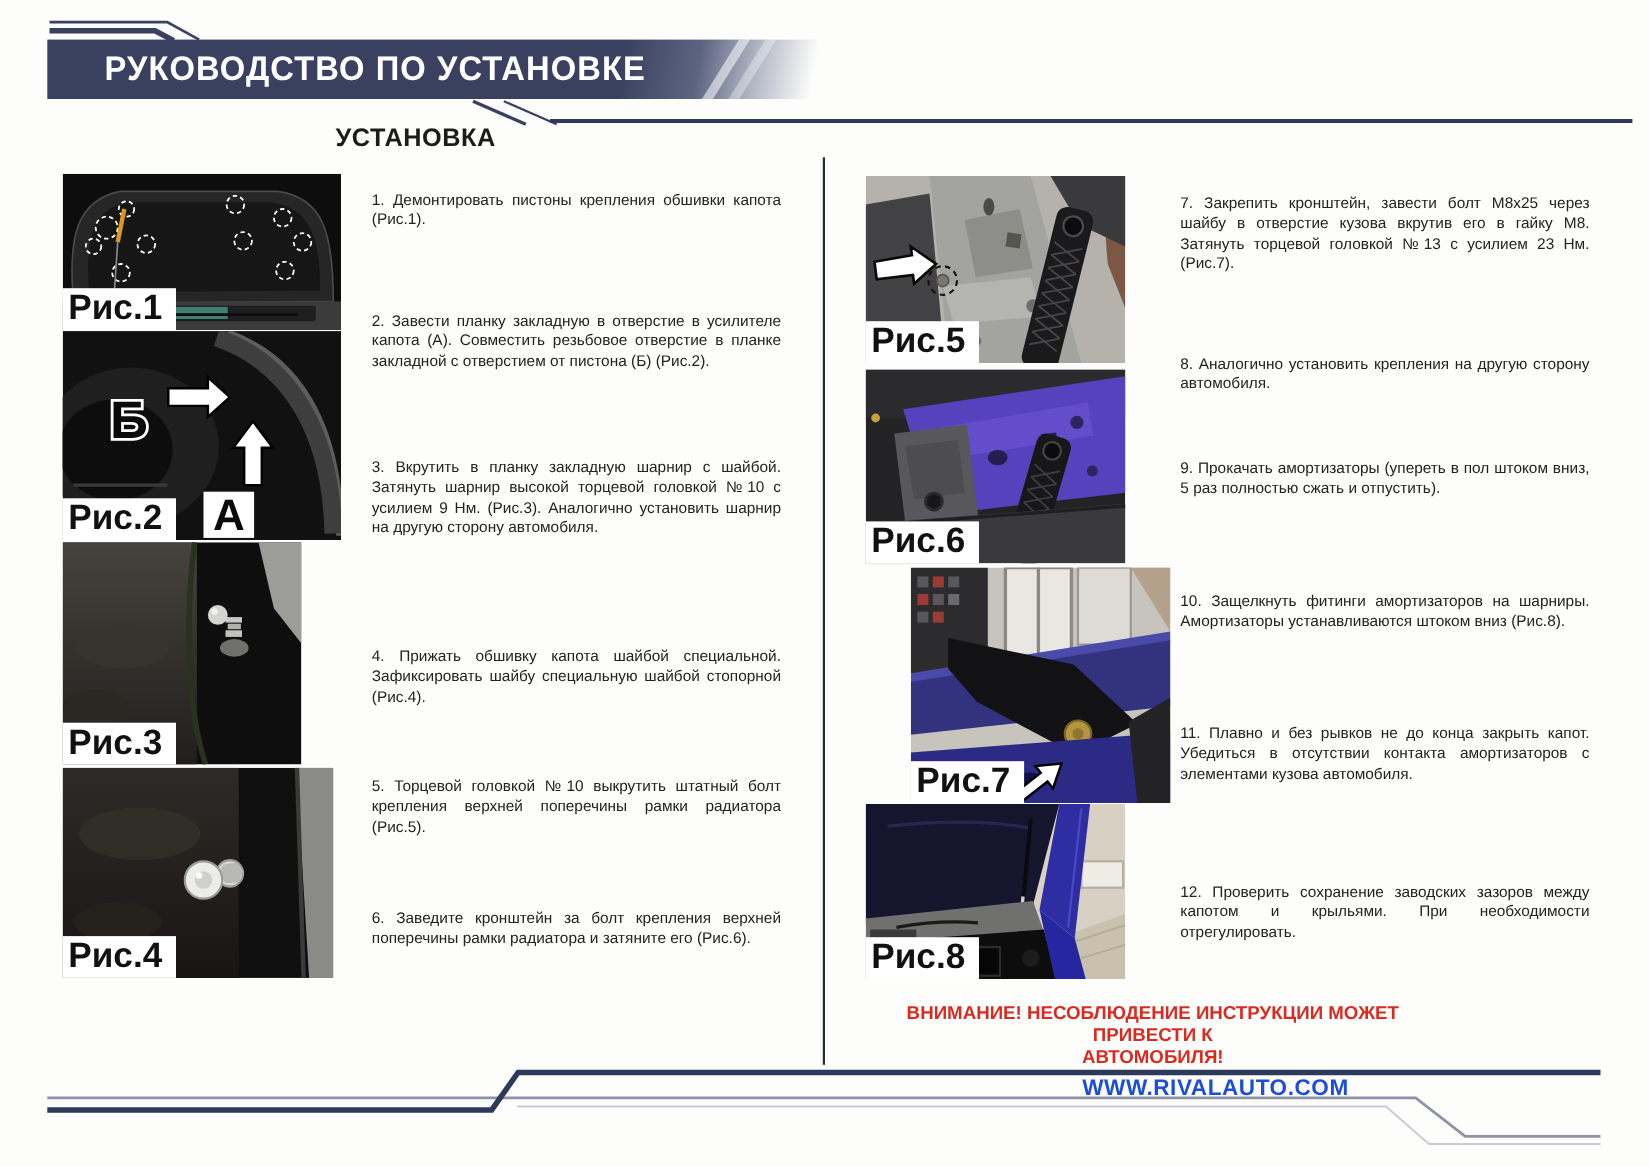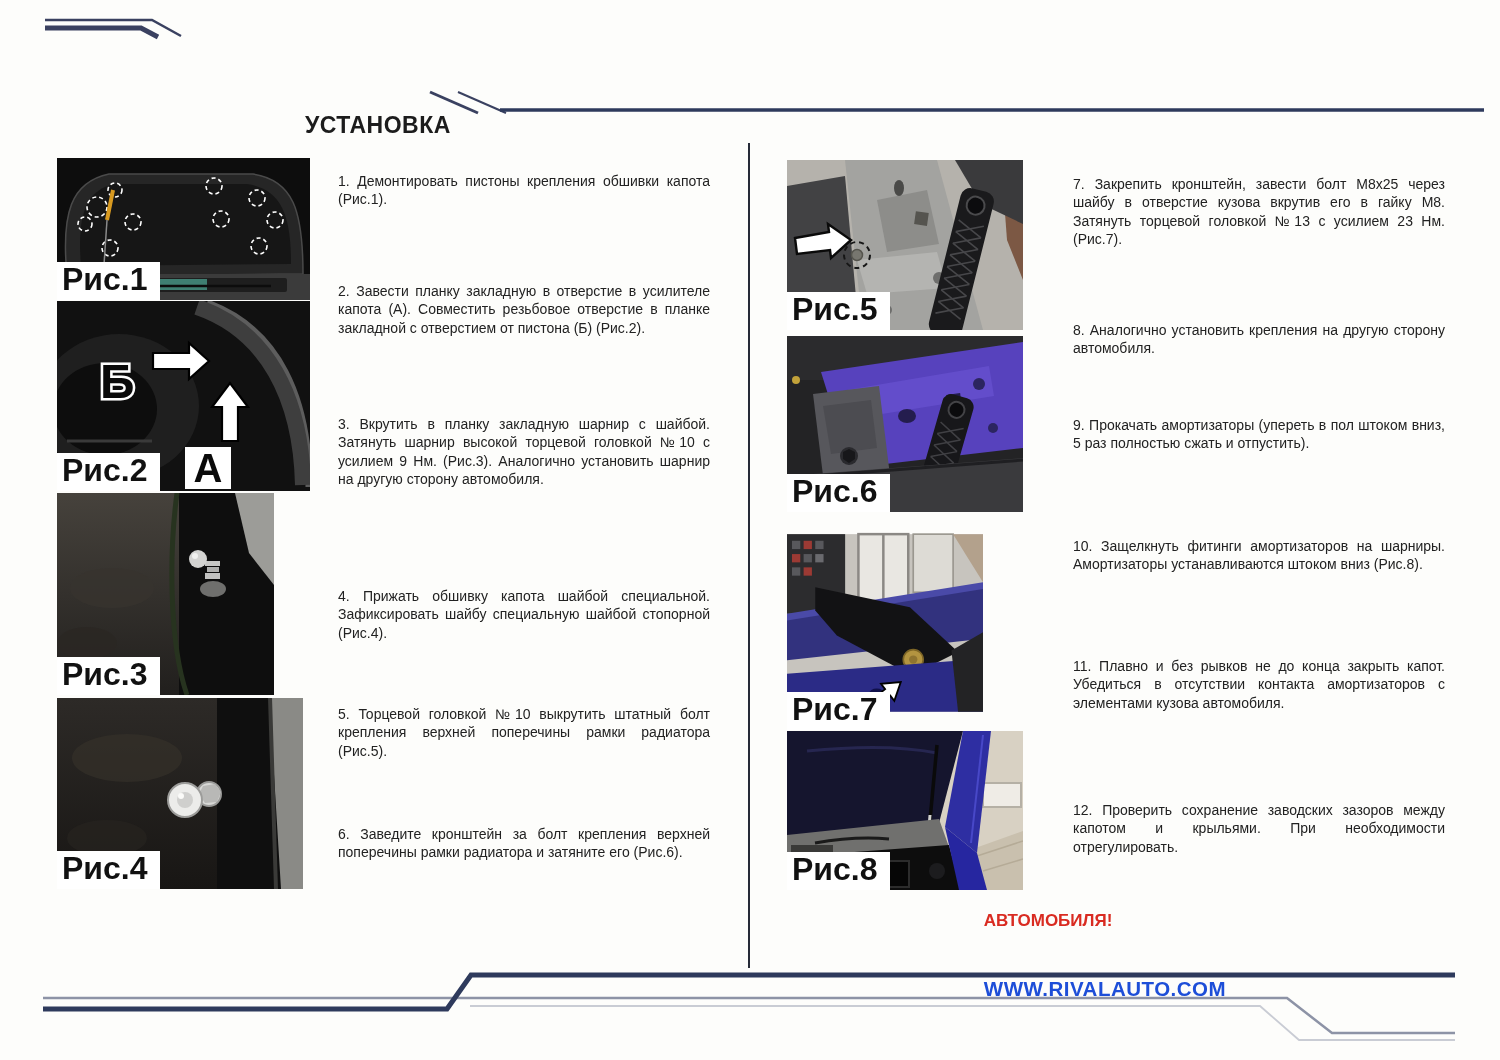--- a/index.html
+++ b/index.html
@@ -65,20 +65,25 @@
 
     <path d="M430,92 L478,113" fill="none" stroke="#3a4160" stroke-width="3"></path>
     <path d="M458,92 L506,113" fill="none" stroke="#3a4160" stroke-width="2"></path>
     <path d="M500,110 H1484" fill="none" stroke="#2e3a5c" stroke-width="3.5"></path>
 
     <path d="M43,998 H1287 L1332,1033 H1455" fill="none" stroke="#8d93a6" stroke-width="2.5"></path>
     <path d="M470,1006 H1260 L1299,1040 H1455" fill="none" stroke="#c9ccd4" stroke-width="1.8"></path>
     <path d="M43,1009 H447 L471,975 H1455" fill="none" stroke="#2e3a5c" stroke-width="5"></path>
   </svg>
 
+  <div class="banner">
+    <span class="banner-streak" style="left:612px"></span>
+    <span class="banner-streak" style="left:636px;background:rgba(255,255,255,.35)"></span>
+    <span class="banner-title">РУКОВОДСТВО ПО УСТАНОВКЕ</span>
+  </div>
 
   <div class="section-title">УСТАНОВКА</div>
 
   <div class="divider"></div>
 
   <figure class="fig" style="left:57px;top:158px;width:253px;height:142px">
     <svg viewBox="0 0 253 142">
       <rect width="253" height="142" fill="#0d0d0d"></rect>
       <path d="M10,118 C4,55 14,24 52,16 L196,16 C236,22 246,52 246,116 Z" fill="#262626" stroke="#4a4a4a" stroke-width="1.5"></path>
       <path d="M24,108 C20,58 28,32 58,26 L190,26 C224,31 234,56 234,106 Z" fill="#161616"></path>
@@ -224,21 +229,21 @@
           <path d="M4,30 L28,42 M4,42 L28,54 M4,54 L28,66 M4,66 L28,78 M4,78 L28,90 M4,90 L28,102"></path>
           <path d="M28,30 L4,42 M28,42 L4,54 M28,54 L4,66 M28,66 L4,78 M28,78 L4,90 M28,90 L4,102"></path>
         </g>
       </g>
       <polygon points="0,140 236,122 236,176 0,176" fill="#3a3a3d"></polygon>
       <path d="M0,142 L236,124" stroke="#1f1f22" stroke-width="3"></path>
     </svg>
     <figcaption class="fig-label">Рис.6</figcaption>
   </figure>
 
-  <figure class="fig" style="left:787px;top:516px;width:196px;height:214px">
+  <figure class="fig" style="left:828px;top:516px;width:236px;height:214px">
     <svg viewBox="0 0 236 214">
       <rect width="236" height="214" fill="#c7c4be"></rect>
       <rect x="86" y="0" width="60" height="92" fill="#e9e7e2" stroke="#8b8884" stroke-width="3"></rect>
       <path d="M116,0 V92" stroke="#8b8884" stroke-width="3"></path>
       <rect x="152" y="0" width="48" height="70" fill="#dddbd5" stroke="#9a978f" stroke-width="2"></rect>
       <polygon points="200,0 236,0 236,58" fill="#b3a18c"></polygon>
       <rect width="70" height="96" fill="#2c2c2e"></rect>
       <g>
         <rect x="6" y="8" width="10" height="10" fill="#58585c"></rect>
           <rect x="20" y="8" width="10" height="10" fill="#9c3a34"></rect>
@@ -301,18 +306,19 @@
   <div class="col-right">
     <p class="step" style="top:161px">7. Закрепить кронштейн, завести болт М8х25 через шайбу в отверстие кузова вкрутив его в гайку М8. Затянуть торцевой головкой №13 с усилием 23 Нм. (Рис.7).</p>
     <p class="step" style="top:307px">8. Аналогично установить крепления на другую сторону автомобиля.</p>
     <p class="step" style="top:402px">9. Прокачать амортизаторы (упереть в пол штоком вниз, 5 раз полностью сжать и отпустить).</p>
     <p class="step" style="top:523px">10. Защелкнуть фитинги амортизаторов на шарниры. Амортизаторы устанавливаются штоком вниз (Рис.8).</p>
     <p class="step" style="top:643px">11. Плавно и без рывков не до конца закрыть капот. Убедиться в отсутствии контакта амортизаторов с элементами кузова автомобиля.</p>
     <p class="step" style="top:787px">12. Проверить сохранение заводских зазоров между капотом и крыльями. При необходимости отрегулировать.</p>
   </div>
 
   <div class="warning">
+    <div>ВНИМАНИЕ! НЕСОБЛЮДЕНИЕ ИНСТРУКЦИИ МОЖЕТ ПРИВЕСТИ К</div>
     <div>АВТОМОБИЛЯ!</div>
   </div>
 
   <div class="website">WWW.RIVALAUTO.COM</div>
 
 </div>
 
 </body></html>

